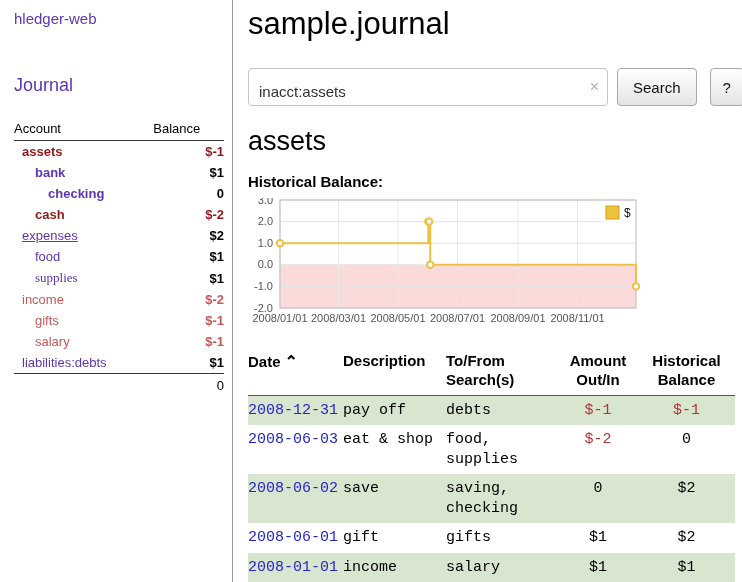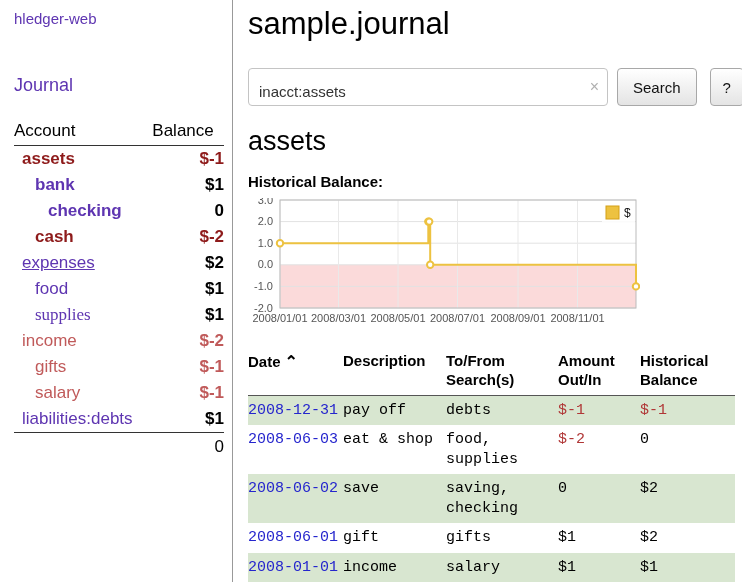--- a/index.html
+++ b/index.html
@@ -7,21 +7,21 @@
   body {
     font-family: "Liberation Sans", sans-serif;
     background: #fff; color: #000; overflow: hidden;
   }
   .app { display: flex; width: 616px; height: 582px; }
 
   
   .sidebar { flex: 0 0 233px; width: 233px; border-right: 1px solid #999; padding-top: 10px; }
   .app-title { color: #5e35b1; font-size: 15px; padding: 0 14px; cursor: pointer; }
   .journal-link { color: #5e35b1; font-size: 18px; padding: 0 14px; margin-top: 48px; cursor: pointer; }
-  .acct-table { border-collapse: collapse; margin: 22px 8px 0 14px; width: 210px; font-size: 17px; }
+  .acct-table { border-collapse: collapse; margin: 22px 8px 0 14px; width: 210px; font-size: 13px; }
   .acct-table th { font-weight: normal; text-align: left; padding: 3px 0 4px 0; border-bottom: 1px solid #333; }
   .acct-table th.bal-h { text-align: left; }
   .acct-table td { padding: 3px 0; white-space: nowrap; }
   .acct-table td.bal { text-align: right; font-weight: bold; }
   .acct-link { color: #5e35b1; text-decoration: none; display: inline-block; cursor: pointer; }
   .bold { font-weight: bold; }
   .neg-strong { color: #8e1b1b; }
   .neg-soft { color: #c05a5a; }
   .total-row td { border-top: 1px solid #333; padding: 4px 0; text-align: right; }
 
@@ -56,21 +56,21 @@
   .register { border-collapse: collapse; table-layout: fixed; width: 487px; margin-top: 22px; font-size: 15px; }
   .register col.c-date { width: 95px; }
   .register col.c-desc { width: 103px; }
   .register col.c-acct { width: 112px; }
   .register col.c-amt  { width: 82px; }
   .register col.c-bal  { width: 95px; }
   .register th {
     text-align: left; vertical-align: top; font-weight: bold;
     padding: 2px 2px 5px 0; border-bottom: 1px solid #555; line-height: 1.25;
   }
-  .register th.r, .register td.r { text-align: left; margin-top: 42px; }
+  .register th.r, .register td.r { text-align: center; margin-top: 42px; }
   .register td { vertical-align: top; padding: 5px 2px 5px 0; line-height: 1.3; font-family: Liberation Mono, monospace; }
   .register tbody tr:nth-child(odd) { background: #d8e6d0; }
   .date-link { color: #2525cd; text-decoration: none; cursor: pointer; }
   .neg { color: #b03636; }
   .sort-caret { font-weight: bold; font-size: 16px; margin-left: 4px; }
 </style>
 </head>
 <body>
 
 <div class="app">

